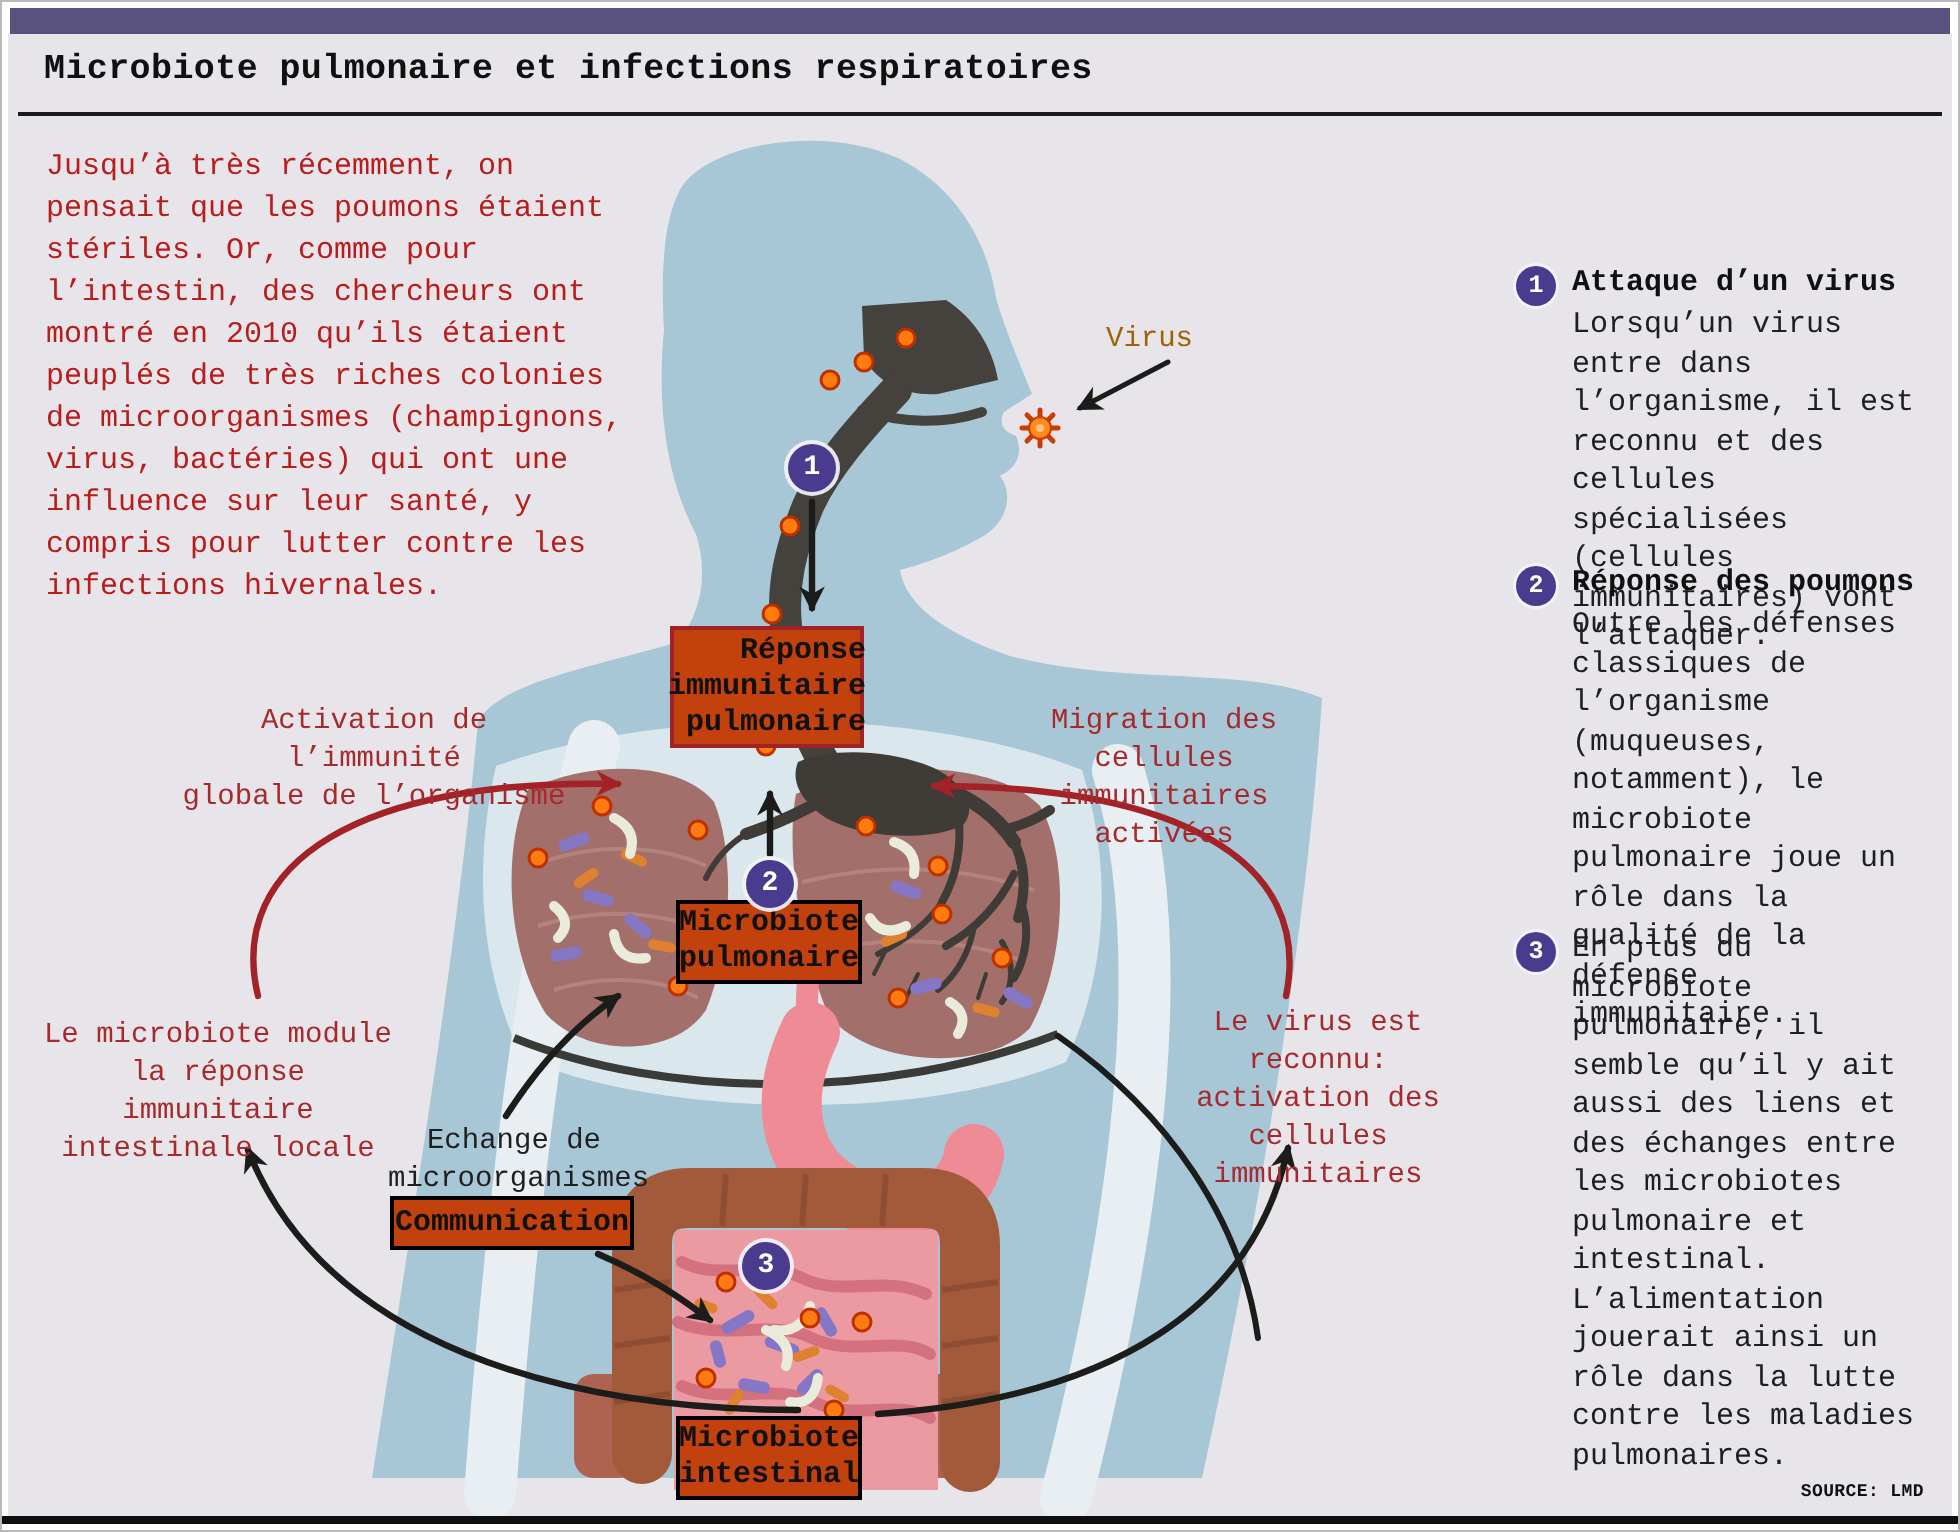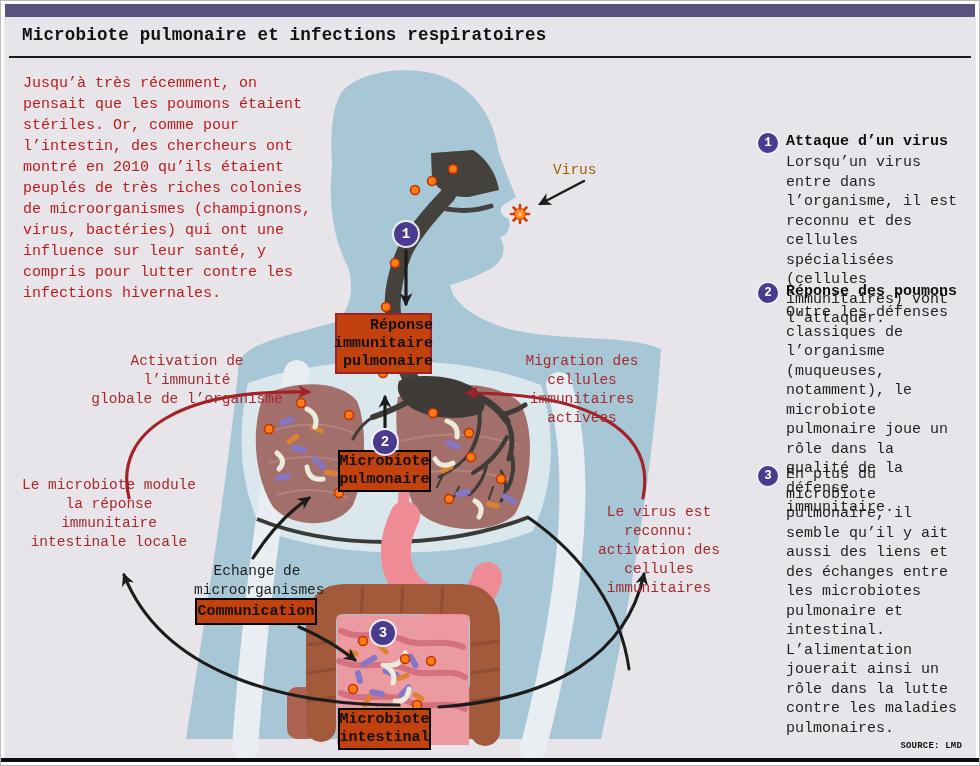--- a/index.html
+++ b/index.html
@@ -243,21 +243,21 @@
   </svg>
 
   <div class="intro">Jusqu’à très récemment, on pensait que les poumons étaient stériles. Or, comme pour l’intestin, des chercheurs ont montré en 2010 qu’ils étaient peuplés de très riches colonies de microorganismes (champignons, virus, bactéries) qui ont une influence sur leur santé, y compris pour lutter contre les infections hivernales.</div>
 
   <div class="vlabel">Virus</div>
 
   <div class="ann red" style="left:88px;top:351px;width:196px;">Activation de l’immunité
 globale de l’organisme</div>
   <div class="ann red" style="left:495px;top:351px;width:172px;">Migration des cellules
 immunitaires activées</div>
-  <div class="ann red" style="left:18px;top:475px;width:180px;">Le microbiote module
+  <div class="ann red" style="left:18px;top:508px;width:180px;">Le microbiote module
 la réponse immunitaire
 intestinale locale</div>
   <div class="ann red" style="left:578px;top:502px;width:160px;">Le virus est reconnu:
 activation des cellules
 immunitaires</div>
   <div class="ann dark" style="left:193px;top:561px;width:126px;">Echange de
 microorganismes</div>
 
   <div class="lbox red" style="left:334px;top:312px;width:97px;height:61px;">Réponse
 immunitaire

